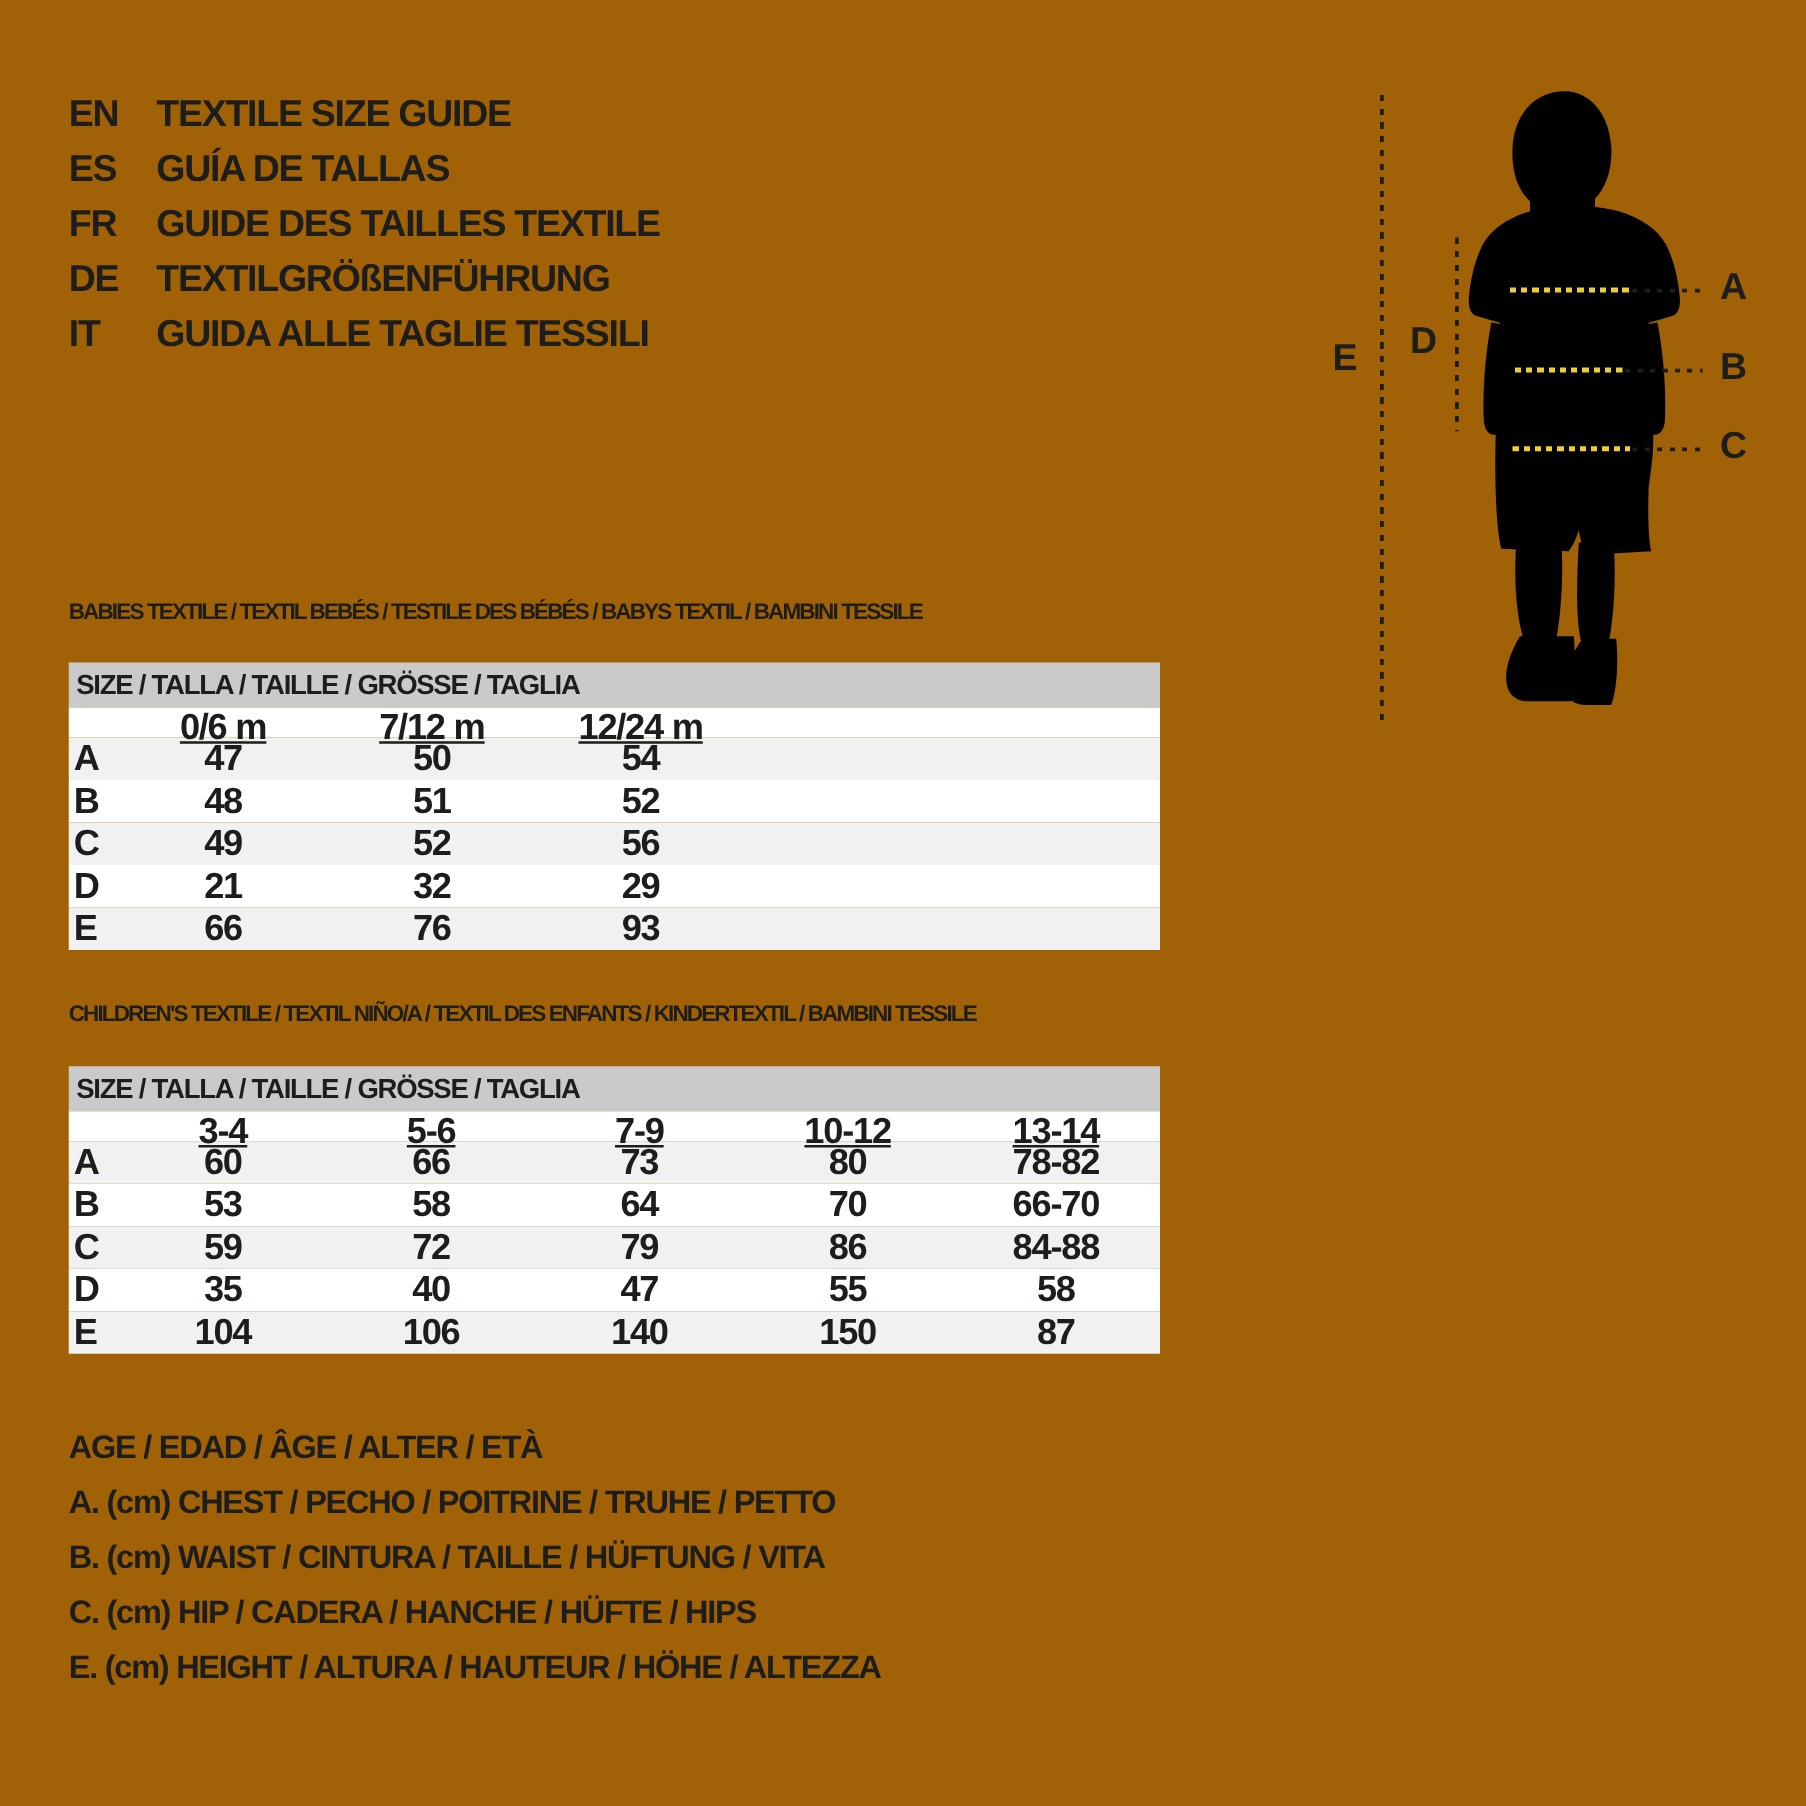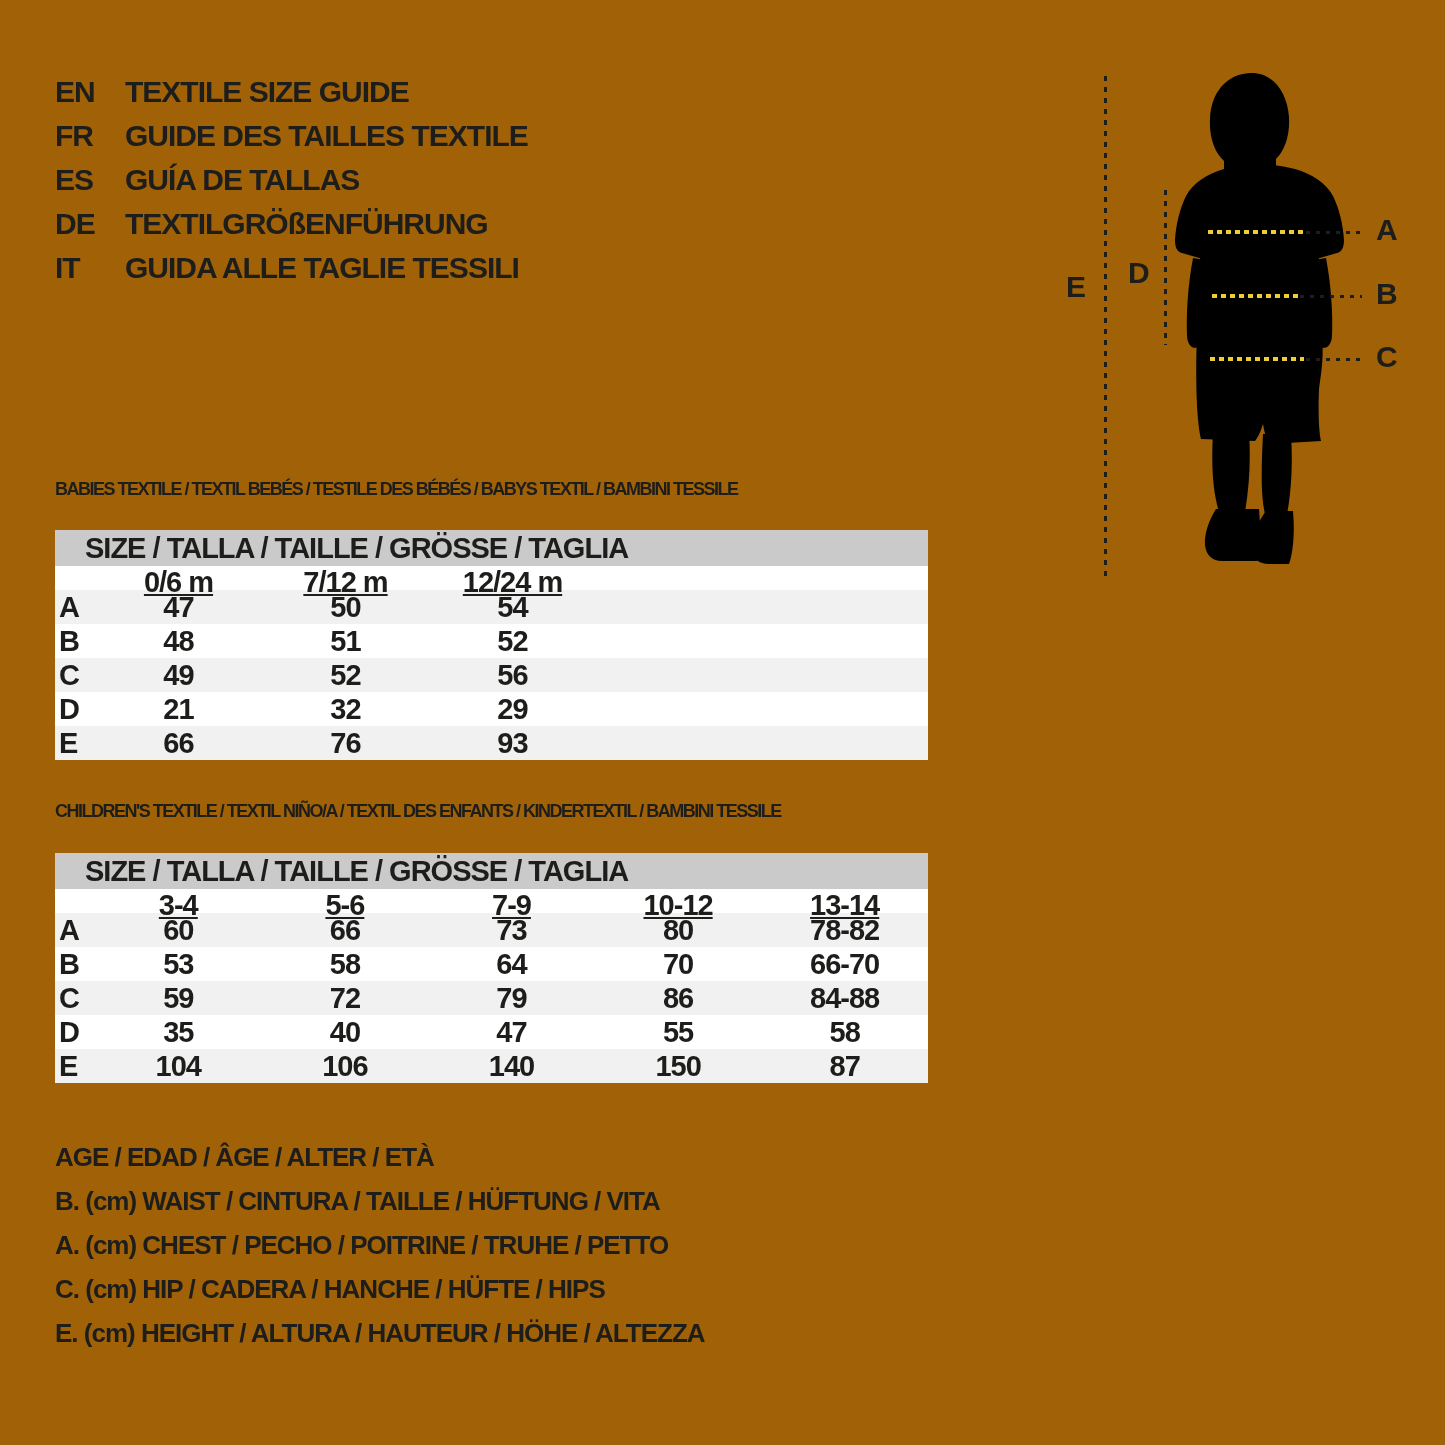--- a/index.html
+++ b/index.html
@@ -20,21 +20,21 @@
   }
   .heading-babies { top:479px; }
   .heading-children { top:801px; }
 
   
   .sizetable { position:absolute; left:55px; width:873px; }
   .table-babies { top:530px; }
   .table-children { top:853px; }
   .tbar {
     height:36px; background:#cacaca; display:flex; align-items:center;
-    padding-left:30px; box-sizing:border-box; font-size:29px; font-weight:700;
+    padding-left:6px; box-sizing:border-box; font-size:22px; font-weight:700;
     letter-spacing:-1px; white-space:nowrap;
   }
   .trow { display:grid; align-items:center; }
   .grid-babies { grid-template-columns:40px 167px 167px 167px auto; }
   .grid-children { grid-template-columns:40px 166.6px 166.6px 166.6px 166.6px 166.6px; }
   .thead-row { height:24px; background:#ffffff;text-decoration:underline; }
   .data-row { height:34px; background:#ffffff; }
   .data-row.shade { background:#f1f1f1; }
   .cell { text-align:center; font-size:29px; font-weight:700; letter-spacing:-1px; }
   .cell.lbl { text-align:left; padding-left:4px; }
@@ -71,26 +71,26 @@
 <body>
 
 <div class="canvas">
 
   <div class="lang-block">
     <div class="lang-row">
       <span class="lang-code">EN</span>
       <span class="lang-label">TEXTILE SIZE GUIDE</span>
     </div>
     <div class="lang-row">
+      <span class="lang-code">ES</span>
+      <span class="lang-label">GUÍA DE TALLAS</span>
+    </div>
+    <div class="lang-row">
       <span class="lang-code">FR</span>
       <span class="lang-label">GUIDE DES TAILLES TEXTILE</span>
-    </div>
-    <div class="lang-row">
-      <span class="lang-code">ES</span>
-      <span class="lang-label">GUÍA DE TALLAS</span>
     </div>
     <div class="lang-row">
       <span class="lang-code">DE</span>
       <span class="lang-label">TEXTILGRÖßENFÜHRUNG</span>
     </div>
     <div class="lang-row">
       <span class="lang-code">IT</span>
       <span class="lang-label">GUIDA ALLE TAGLIE TESSILI</span>
     </div>
   </div>
@@ -228,19 +228,19 @@
       <div class="cell">104</div>
       <div class="cell">106</div>
       <div class="cell">140</div>
       <div class="cell">150</div>
       <div class="cell">87</div>
     </div>
   </div>
 
   <div class="legend-block">
     <div class="legend-line">AGE / EDAD / ÂGE / ALTER / ETÀ</div>
+    <div class="legend-line">A. (cm) CHEST / PECHO / POITRINE / TRUHE / PETTO</div>
     <div class="legend-line">B. (cm) WAIST / CINTURA / TAILLE / HÜFTUNG / VITA</div>
-    <div class="legend-line">A. (cm) CHEST / PECHO / POITRINE / TRUHE / PETTO</div>
     <div class="legend-line">C. (cm) HIP / CADERA / HANCHE / HÜFTE / HIPS</div>
     <div class="legend-line">E. (cm) HEIGHT / ALTURA / HAUTEUR / HÖHE / ALTEZZA</div>
   </div>
 
 </div>
 
 </body></html>

